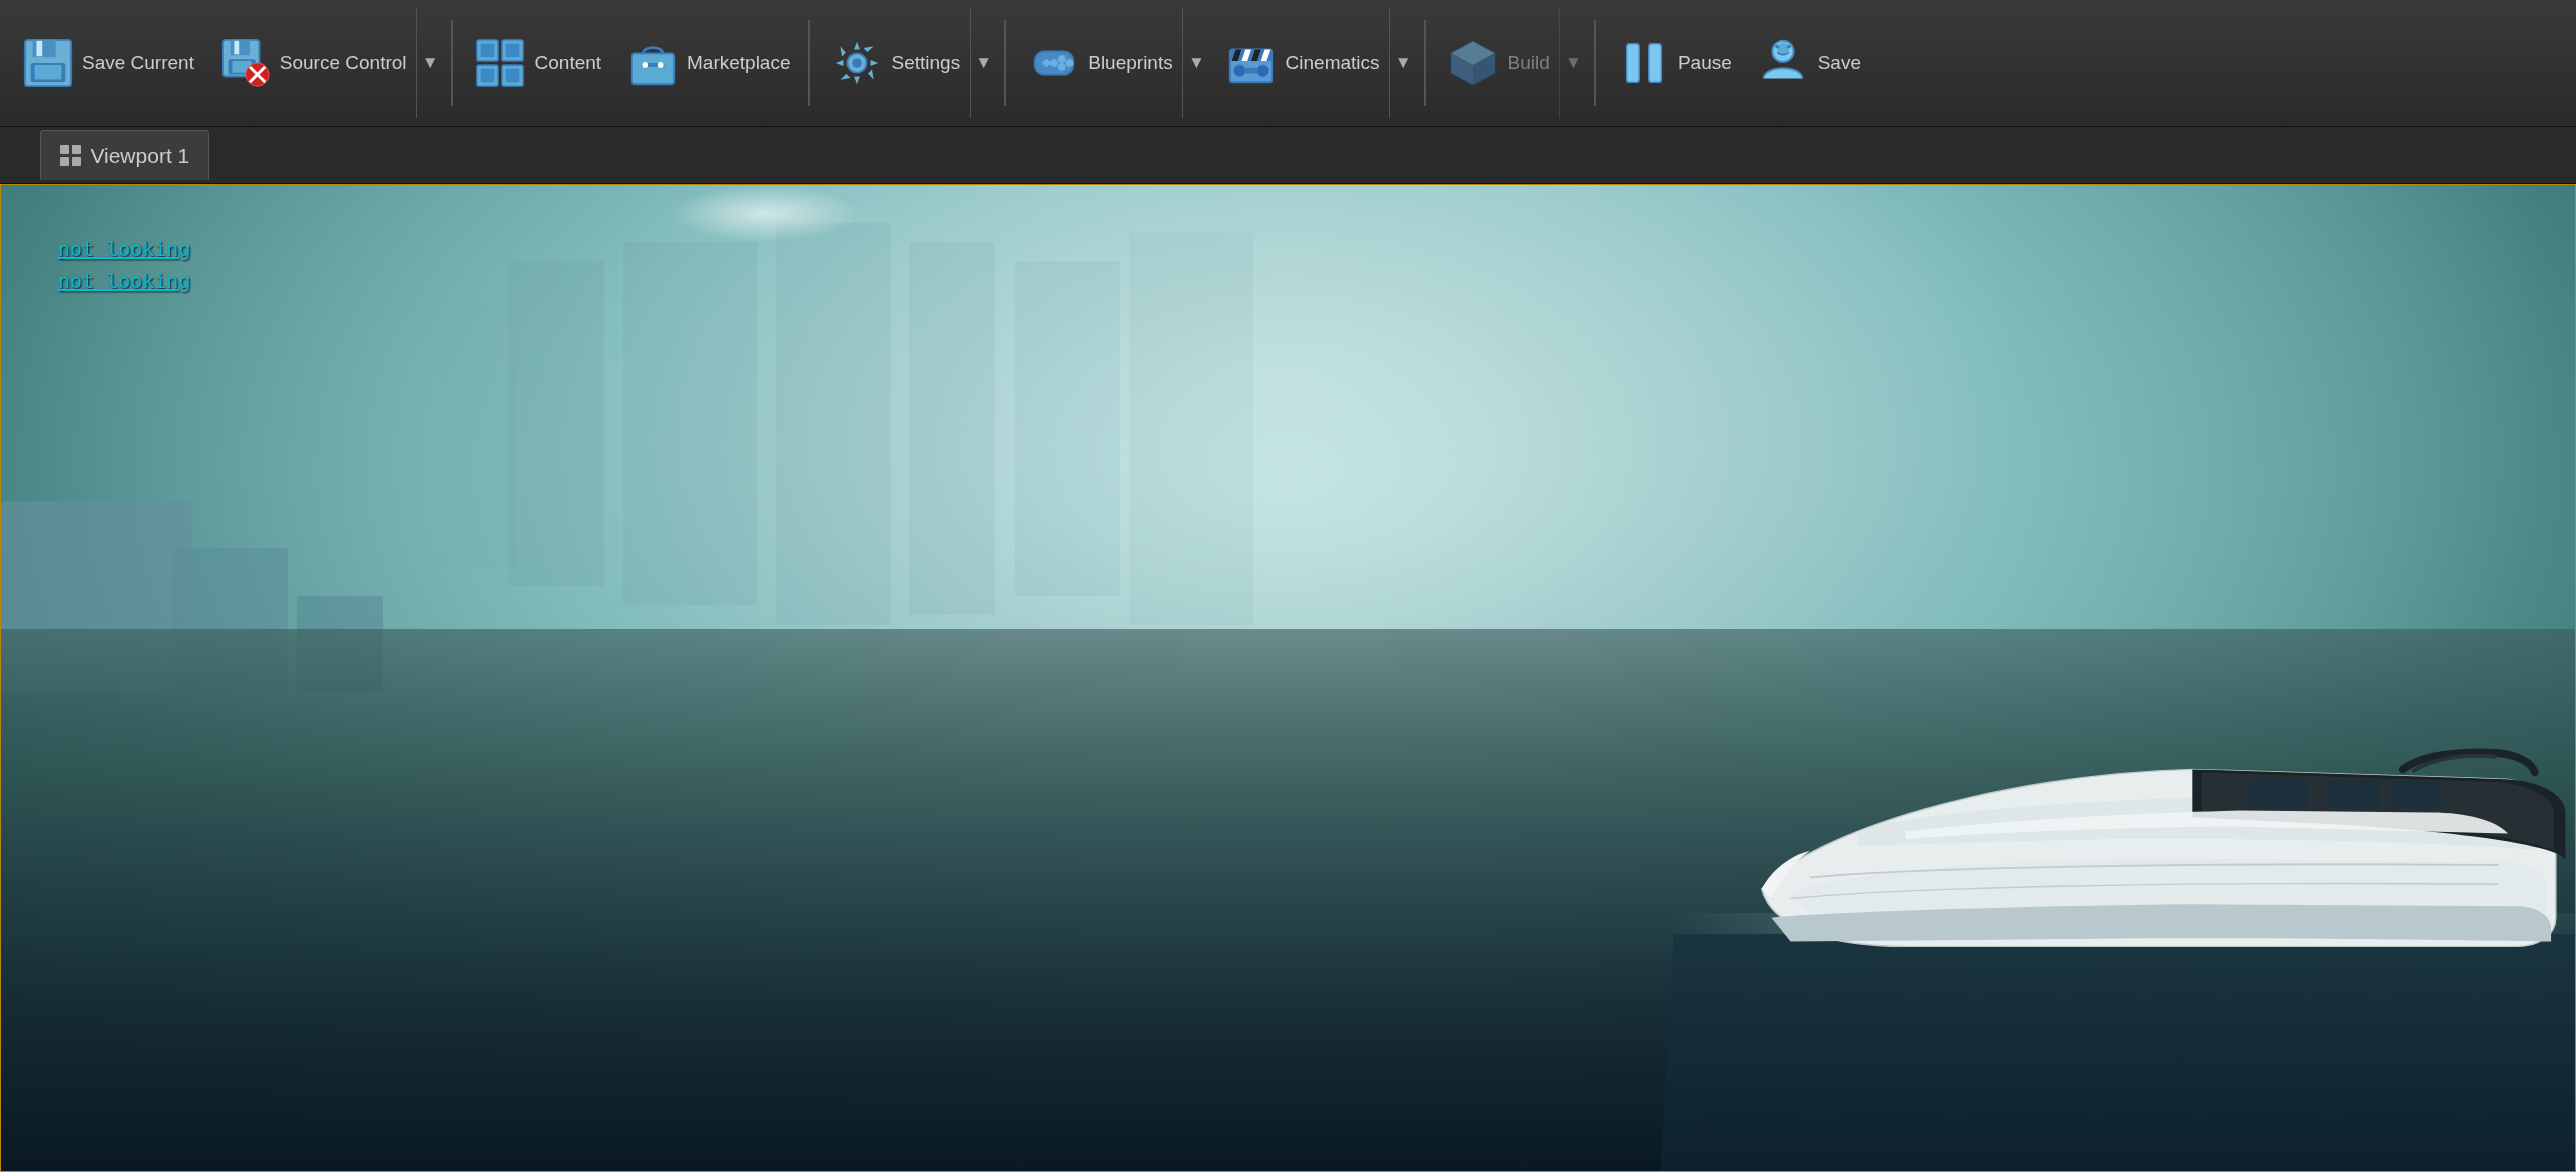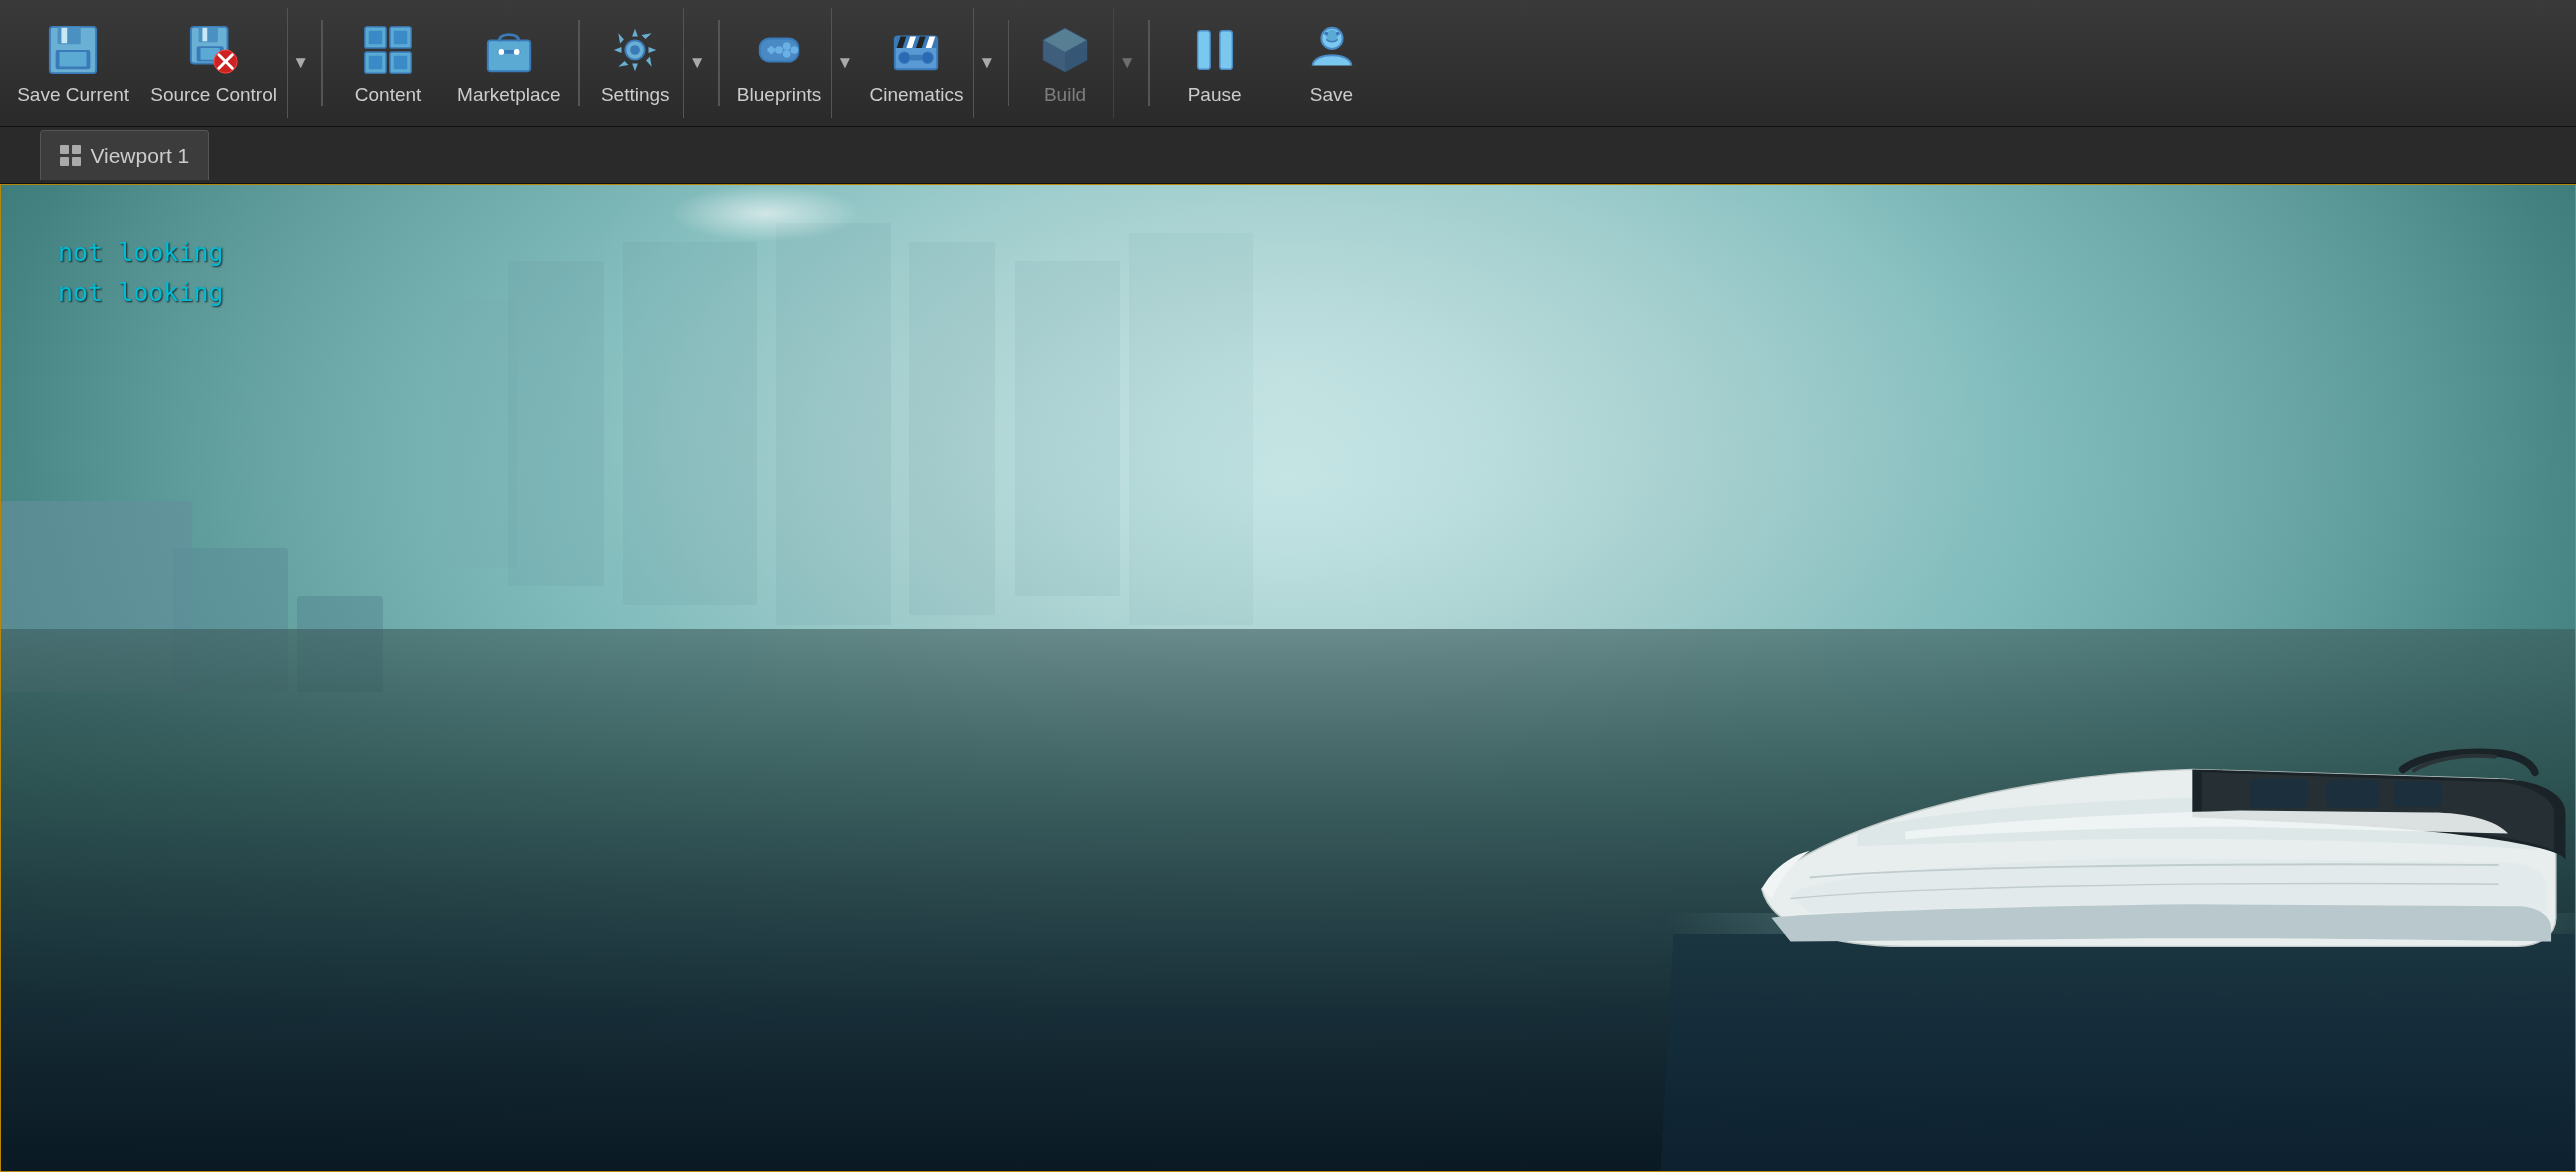--- a/index.html
+++ b/index.html
@@ -18,21 +18,20 @@
       background: linear-gradient(180deg, #3a3a3a 0%, #2a2a2a 100%);
       border-bottom: 1.9px solid #111;
       display: flex;
       align-items: center;
       padding: 0 7.6px;
       gap: 1.9px;
     }
 
     .toolbar-btn {
       display: flex;
-      flex-direction: column;
       align-items: center;
       justify-content: center;
       min-width: 115px;
       height: 110px;
       padding: 7.6px 9.6px;
       border: none;
       background: transparent;
       color: #ccc;
       cursor: pointer;
       border-radius: 3.8px;
@@ -215,24 +214,25 @@
       width: 861px;
       height: 402px;
     }
 
     
     #debug-text {
       position: absolute;
       top: 48px;
       left: 57px;
       color: #00bcd4;
-      font-size: 25px;
+      font-size: 20px;
       font-family: monospace;
       line-height: 1.6;
       text-shadow: 1px 1px 1.9px rgba(0,0,0,0.8);
+      text-decoration: underline;
     }
 
     
     #platform {
       position: absolute;
       bottom: 0;
       right: -48px;
       width: 956px;
       height: 239px;
       background: linear-gradient(180deg, #1a3540 0%, #0d2030 100%);

